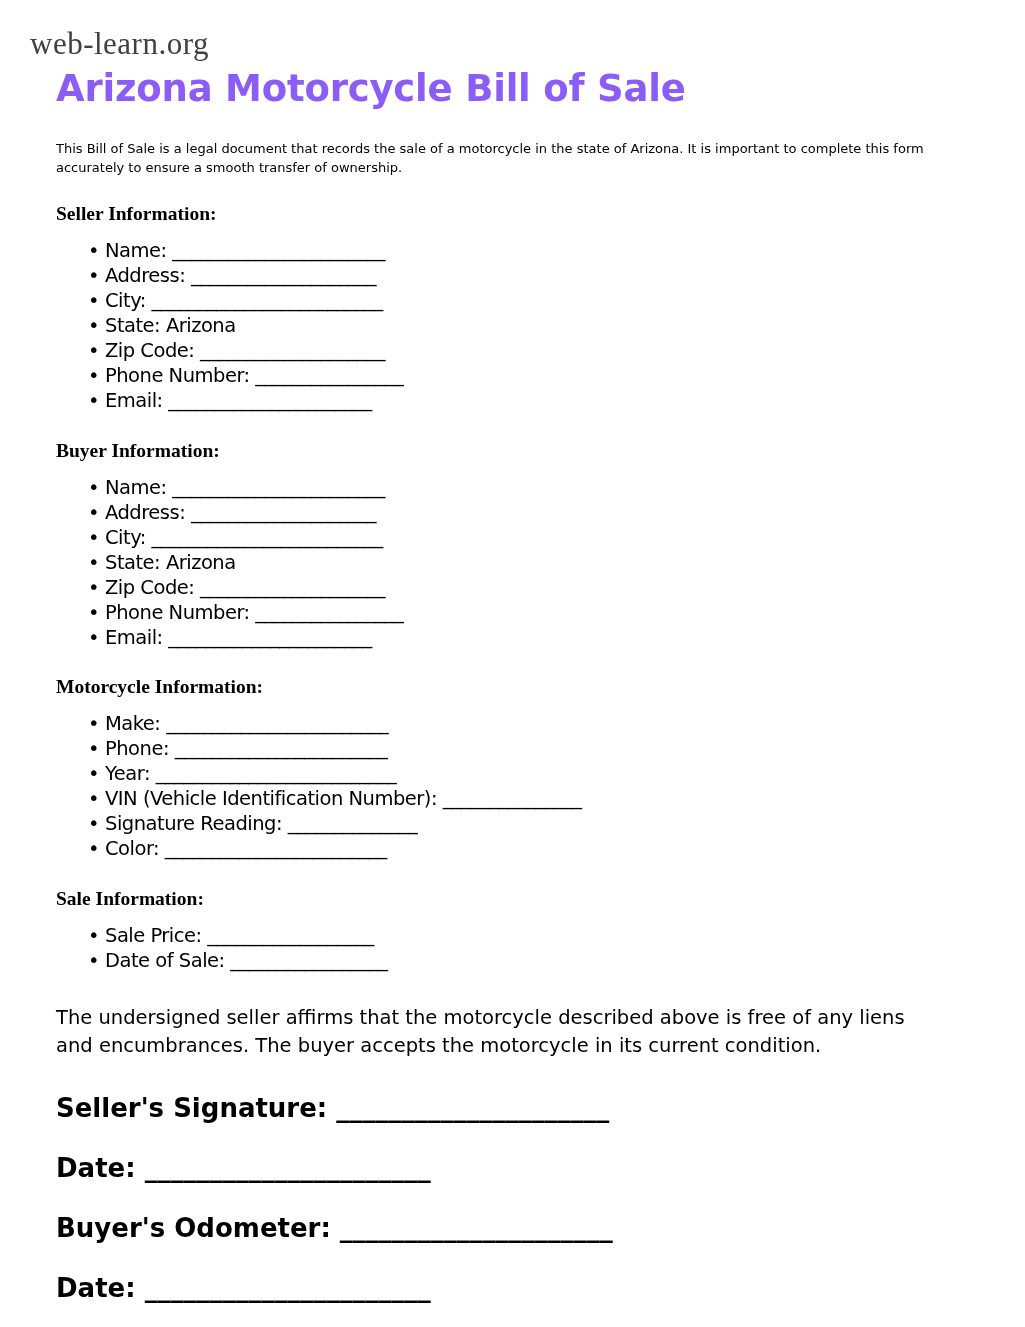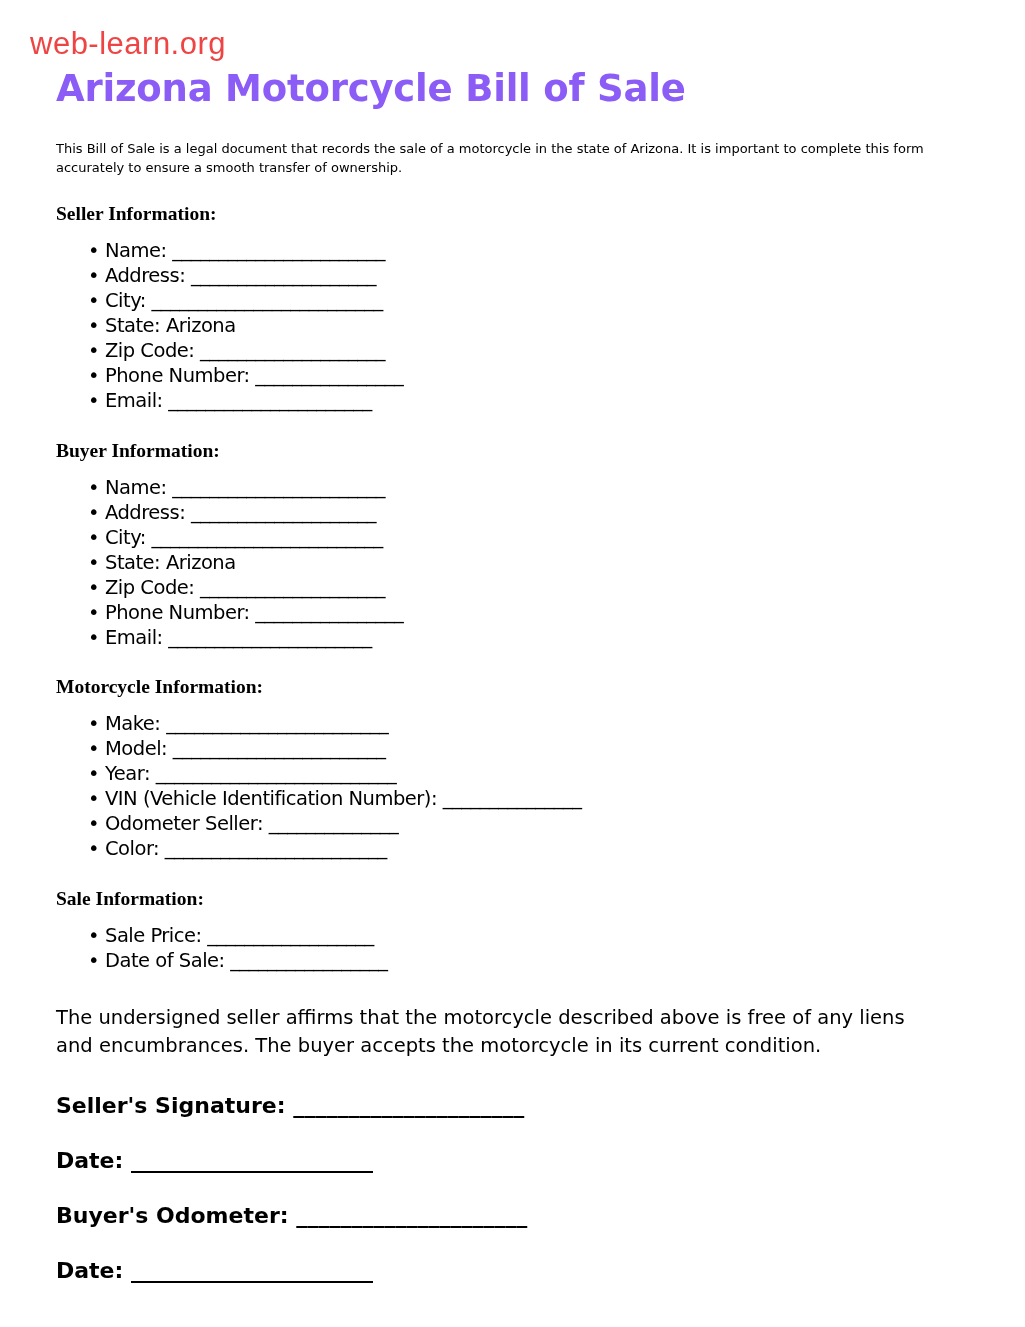--- a/index.html
+++ b/index.html
@@ -19,23 +19,23 @@
   }
   .content {
     position: absolute;
     left: 56px;
     top: 28px;
     width: 900px;
   }
 
   
   .brand {
-    font-family: Liberation Sans, sans-serif;
+    font-family: Liberation Serif, serif;
     font-size: 31px;
-    color: #ef4444;
+    color: #404040;
     letter-spacing: 0.5px;
     line-height: 1.05;
     margin-left: -26px;
     white-space: pre;
   }
   .doc-title {
     font-family: "DejaVu Sans", sans-serif;
     font-weight: bold;
     font-size: 37px;
     color: #8b5cf6;
@@ -89,21 +89,21 @@
     line-height: 1.28;
   }
   .blank {
     text-decoration: none;
     letter-spacing: -0.5px;
   }
 
   
   .sig-line {
     font-weight: bold;
-    font-size: 22px;
+    font-size: 26px;
     margin-top: 30px;
     white-space: pre;
   }
   .sig-line.first { margin-top: 34px; }
 </style>
 </head>
 <body>
 
 <div class="page">
   <div class="content">
@@ -132,24 +132,24 @@
       <li><span class="blank">City: _________________________</span></li>
       <li><span class="blank">State: Arizona</span></li>
       <li><span class="blank">Zip Code: ____________________</span></li>
       <li><span class="blank">Phone Number: ________________</span></li>
       <li><span class="blank">Email: ______________________</span></li>
     </ul>
 
     <h2 class="section-heading">Motorcycle Information:</h2>
     <ul class="fields">
       <li><span class="blank">Make: ________________________</span></li>
-      <li><span class="blank">Model: _______________________</span></li>
+      <li><span class="blank">Phone: _______________________</span></li>
       <li><span class="blank">Year: __________________________</span></li>
       <li><span class="blank">VIN (Vehicle Identification Number): _______________</span></li>
-      <li><span class="blank">Odometer Seller: ______________</span></li>
+      <li><span class="blank">Signature Reading: ______________</span></li>
       <li><span class="blank">Color: ________________________</span></li>
     </ul>
 
     <h2 class="section-heading">Sale Information:</h2>
     <ul class="fields">
       <li><span class="blank">Sale Price: __________________</span></li>
       <li><span class="blank">Date of Sale: _________________</span></li>
     </ul>
 
     <p class="affirm">The undersigned seller affirms that the motorcycle described above is free of any liens and encumbrances. The buyer accepts the motorcycle in its current condition.</p>

